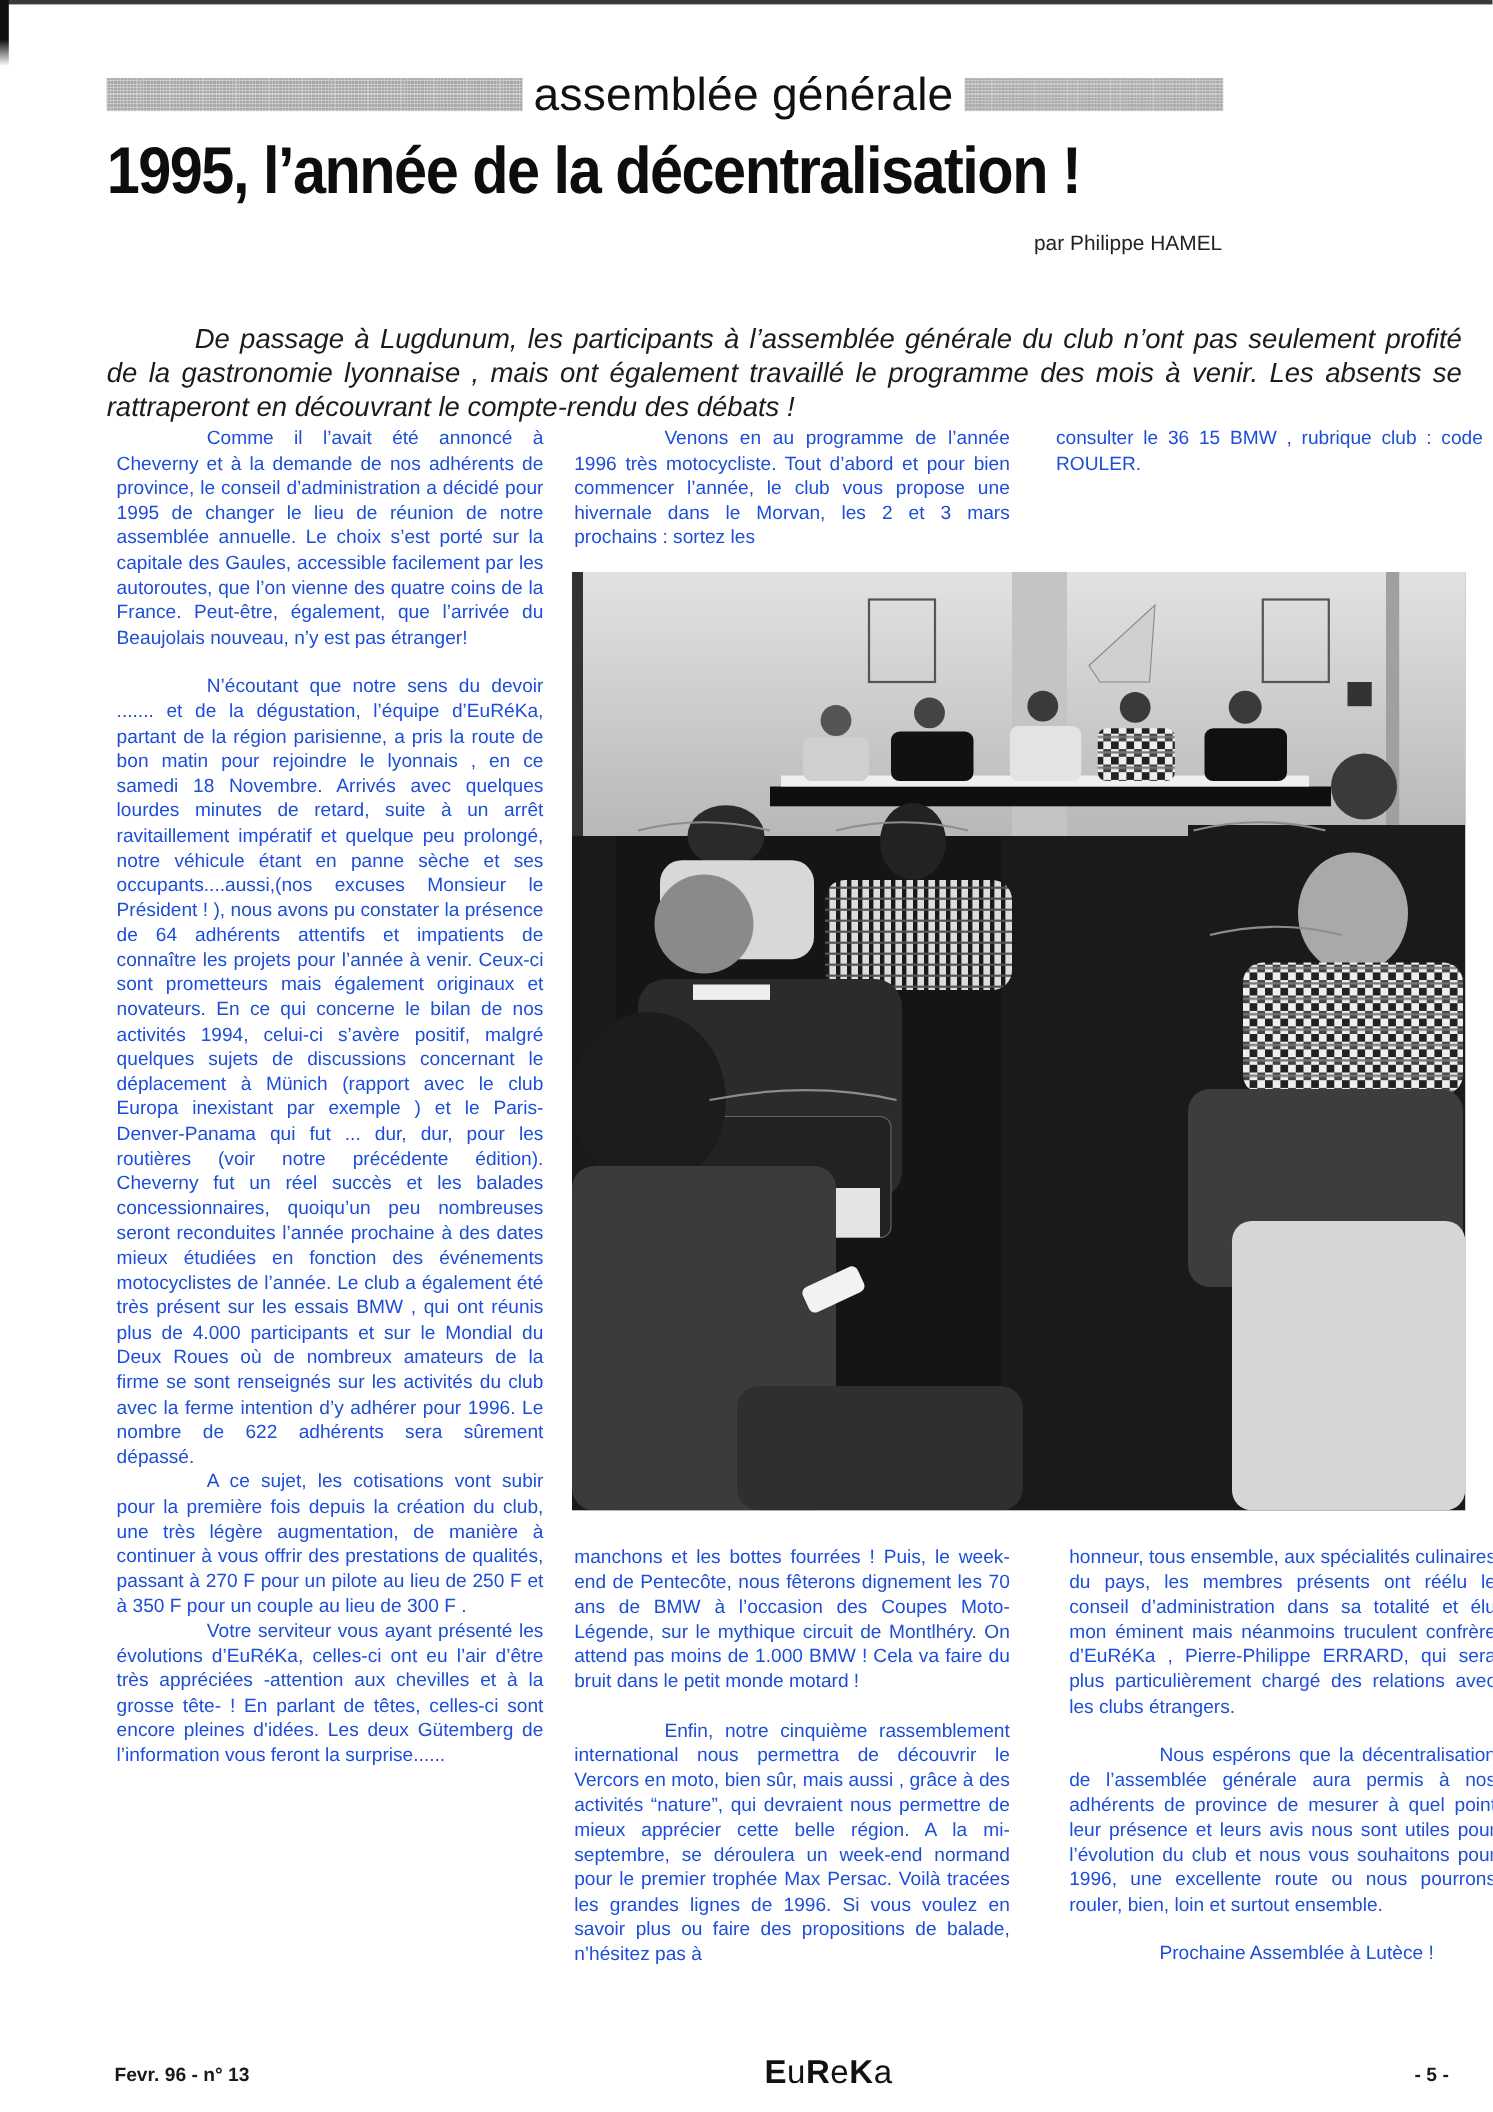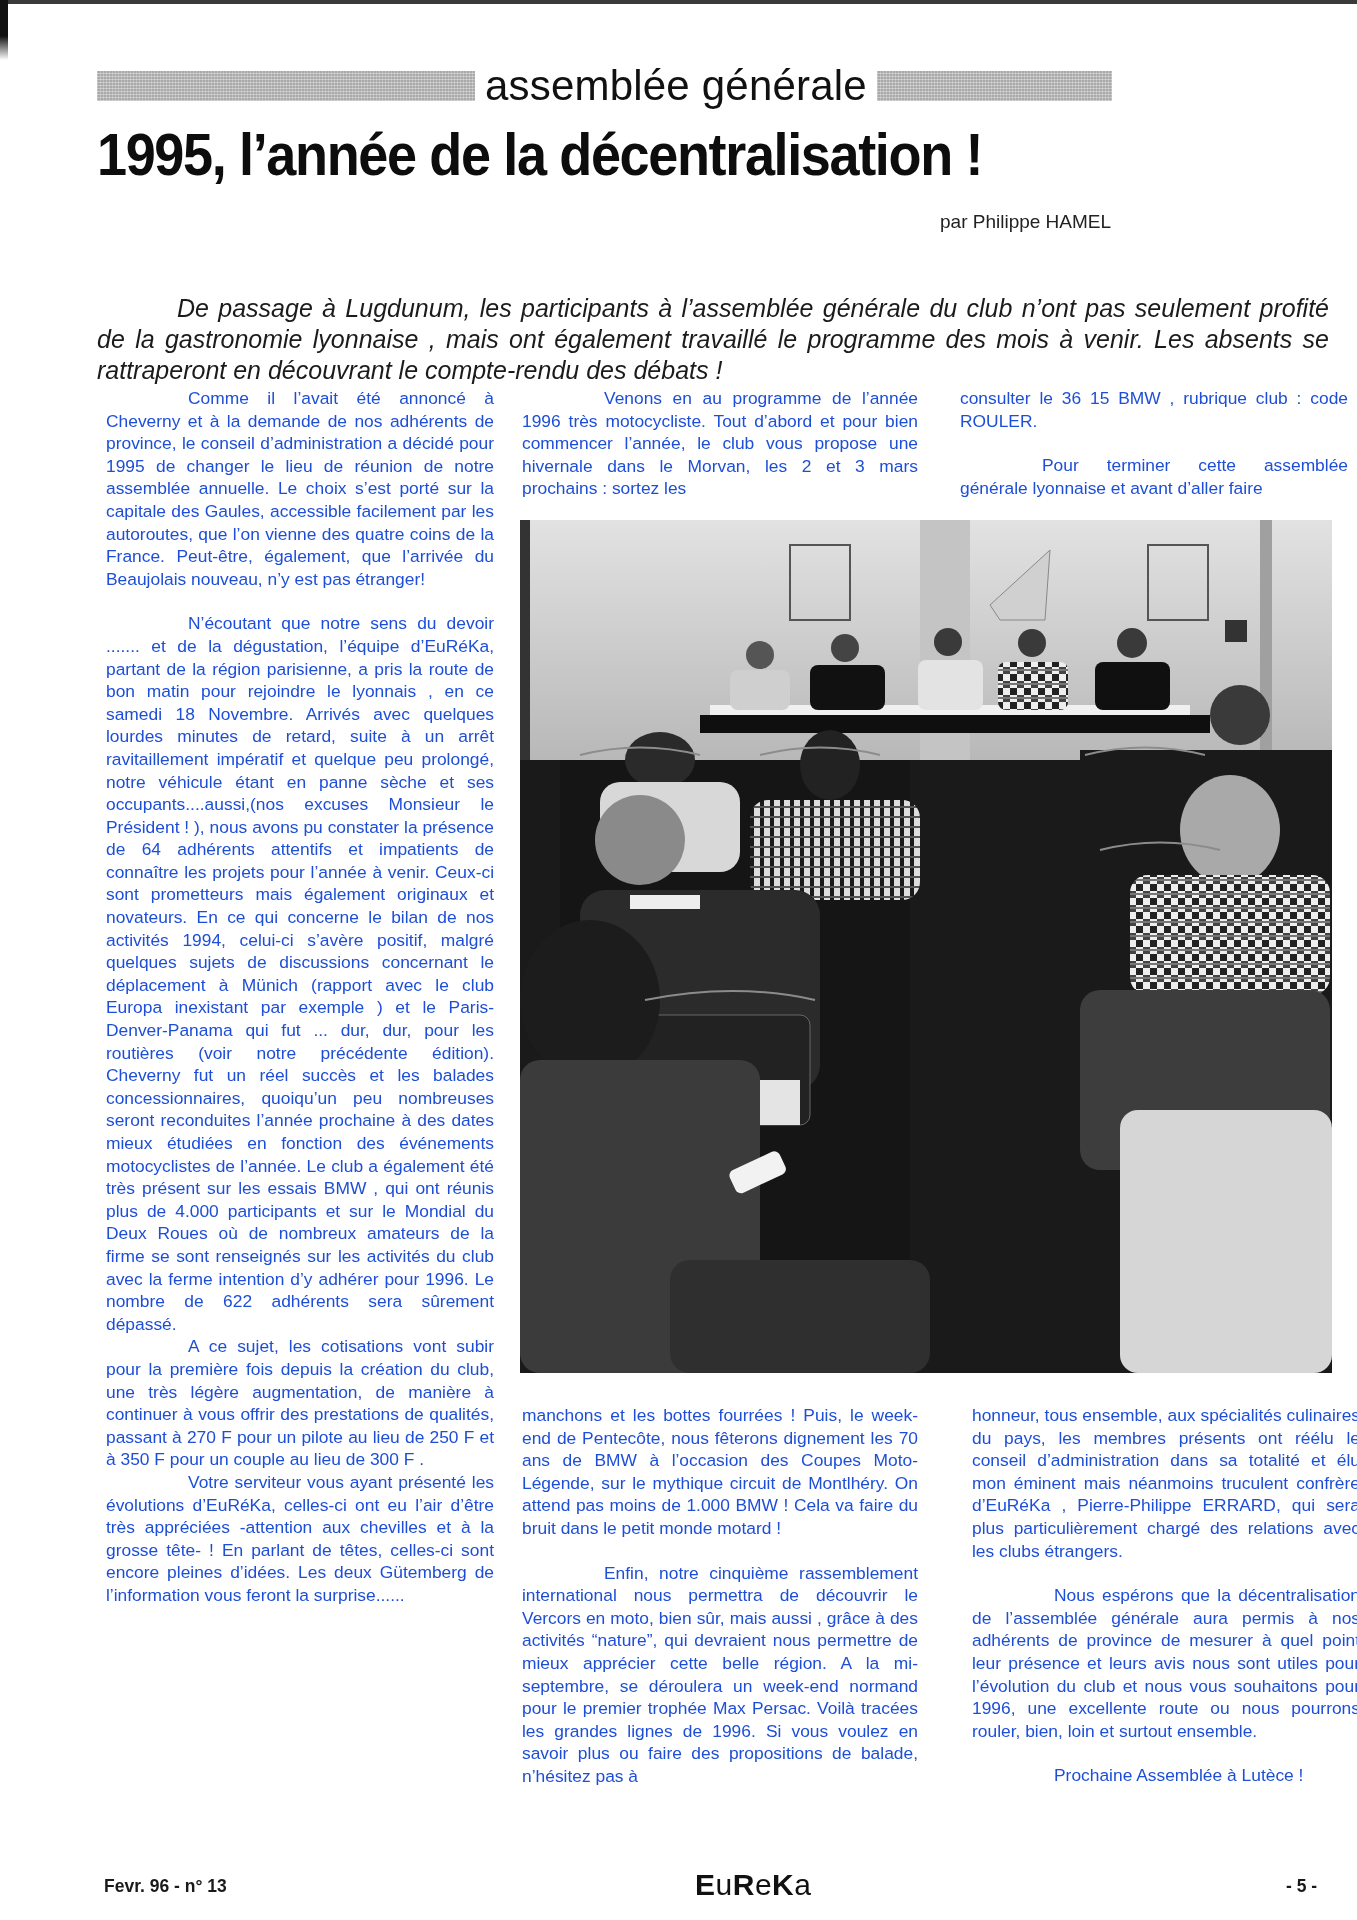--- a/index.html
+++ b/index.html
@@ -68,21 +68,20 @@
   <p class="tight"><span class="ind"></span><span>A ce sujet, les cotisations vont subir pour la première fois depuis la création du club, une très légère augmentation, de manière à continuer à vous offrir des prestations de qualités, passant à 270 F pour un pilote au lieu de 250 F et à 350 F pour un couple au lieu de 300 F .</span></p>
   <p class="tight"><span class="ind"></span><span>Votre serviteur vous ayant présenté les évolutions d’EuRéKa, celles-ci ont eu l’air d’être très appréciées -attention aux chevilles et à la grosse tête-  ! En parlant de têtes, celles-ci sont encore pleines d’idées. Les deux Gütemberg de l’information vous feront la surprise......</span></p>
 </div>
 
 <div class="col col2a">
   <p class="tight"><span class="ind"></span><span>Venons en au programme de l’année 1996 très motocycliste. Tout d’abord et pour bien commencer l’année, le club vous propose une hivernale dans le Morvan, les 2 et 3 mars prochains : sortez les</span></p>
 </div>
 
 <div class="col col3a">
   <p><span>consulter le 36 15 BMW , rubrique club : code ROULER.</span></p>
-  <p class="tight"><span class="ind"></span><span>Pour terminer cette assemblée générale lyonnaise et avant d’aller faire</span></p>
 </div>
 
 <div class="photo">
   <svg width="812" height="853" viewBox="0 0 812 853">
     <defs>
       <linearGradient id="wall" x1="0" y1="0" x2="0" y2="1">
         <stop offset="0" stop-color="#e2e2e2"></stop>
         <stop offset="1" stop-color="#b8b8b8"></stop>
       </linearGradient>
       <pattern id="check" width="14" height="14" patternUnits="userSpaceOnUse">

